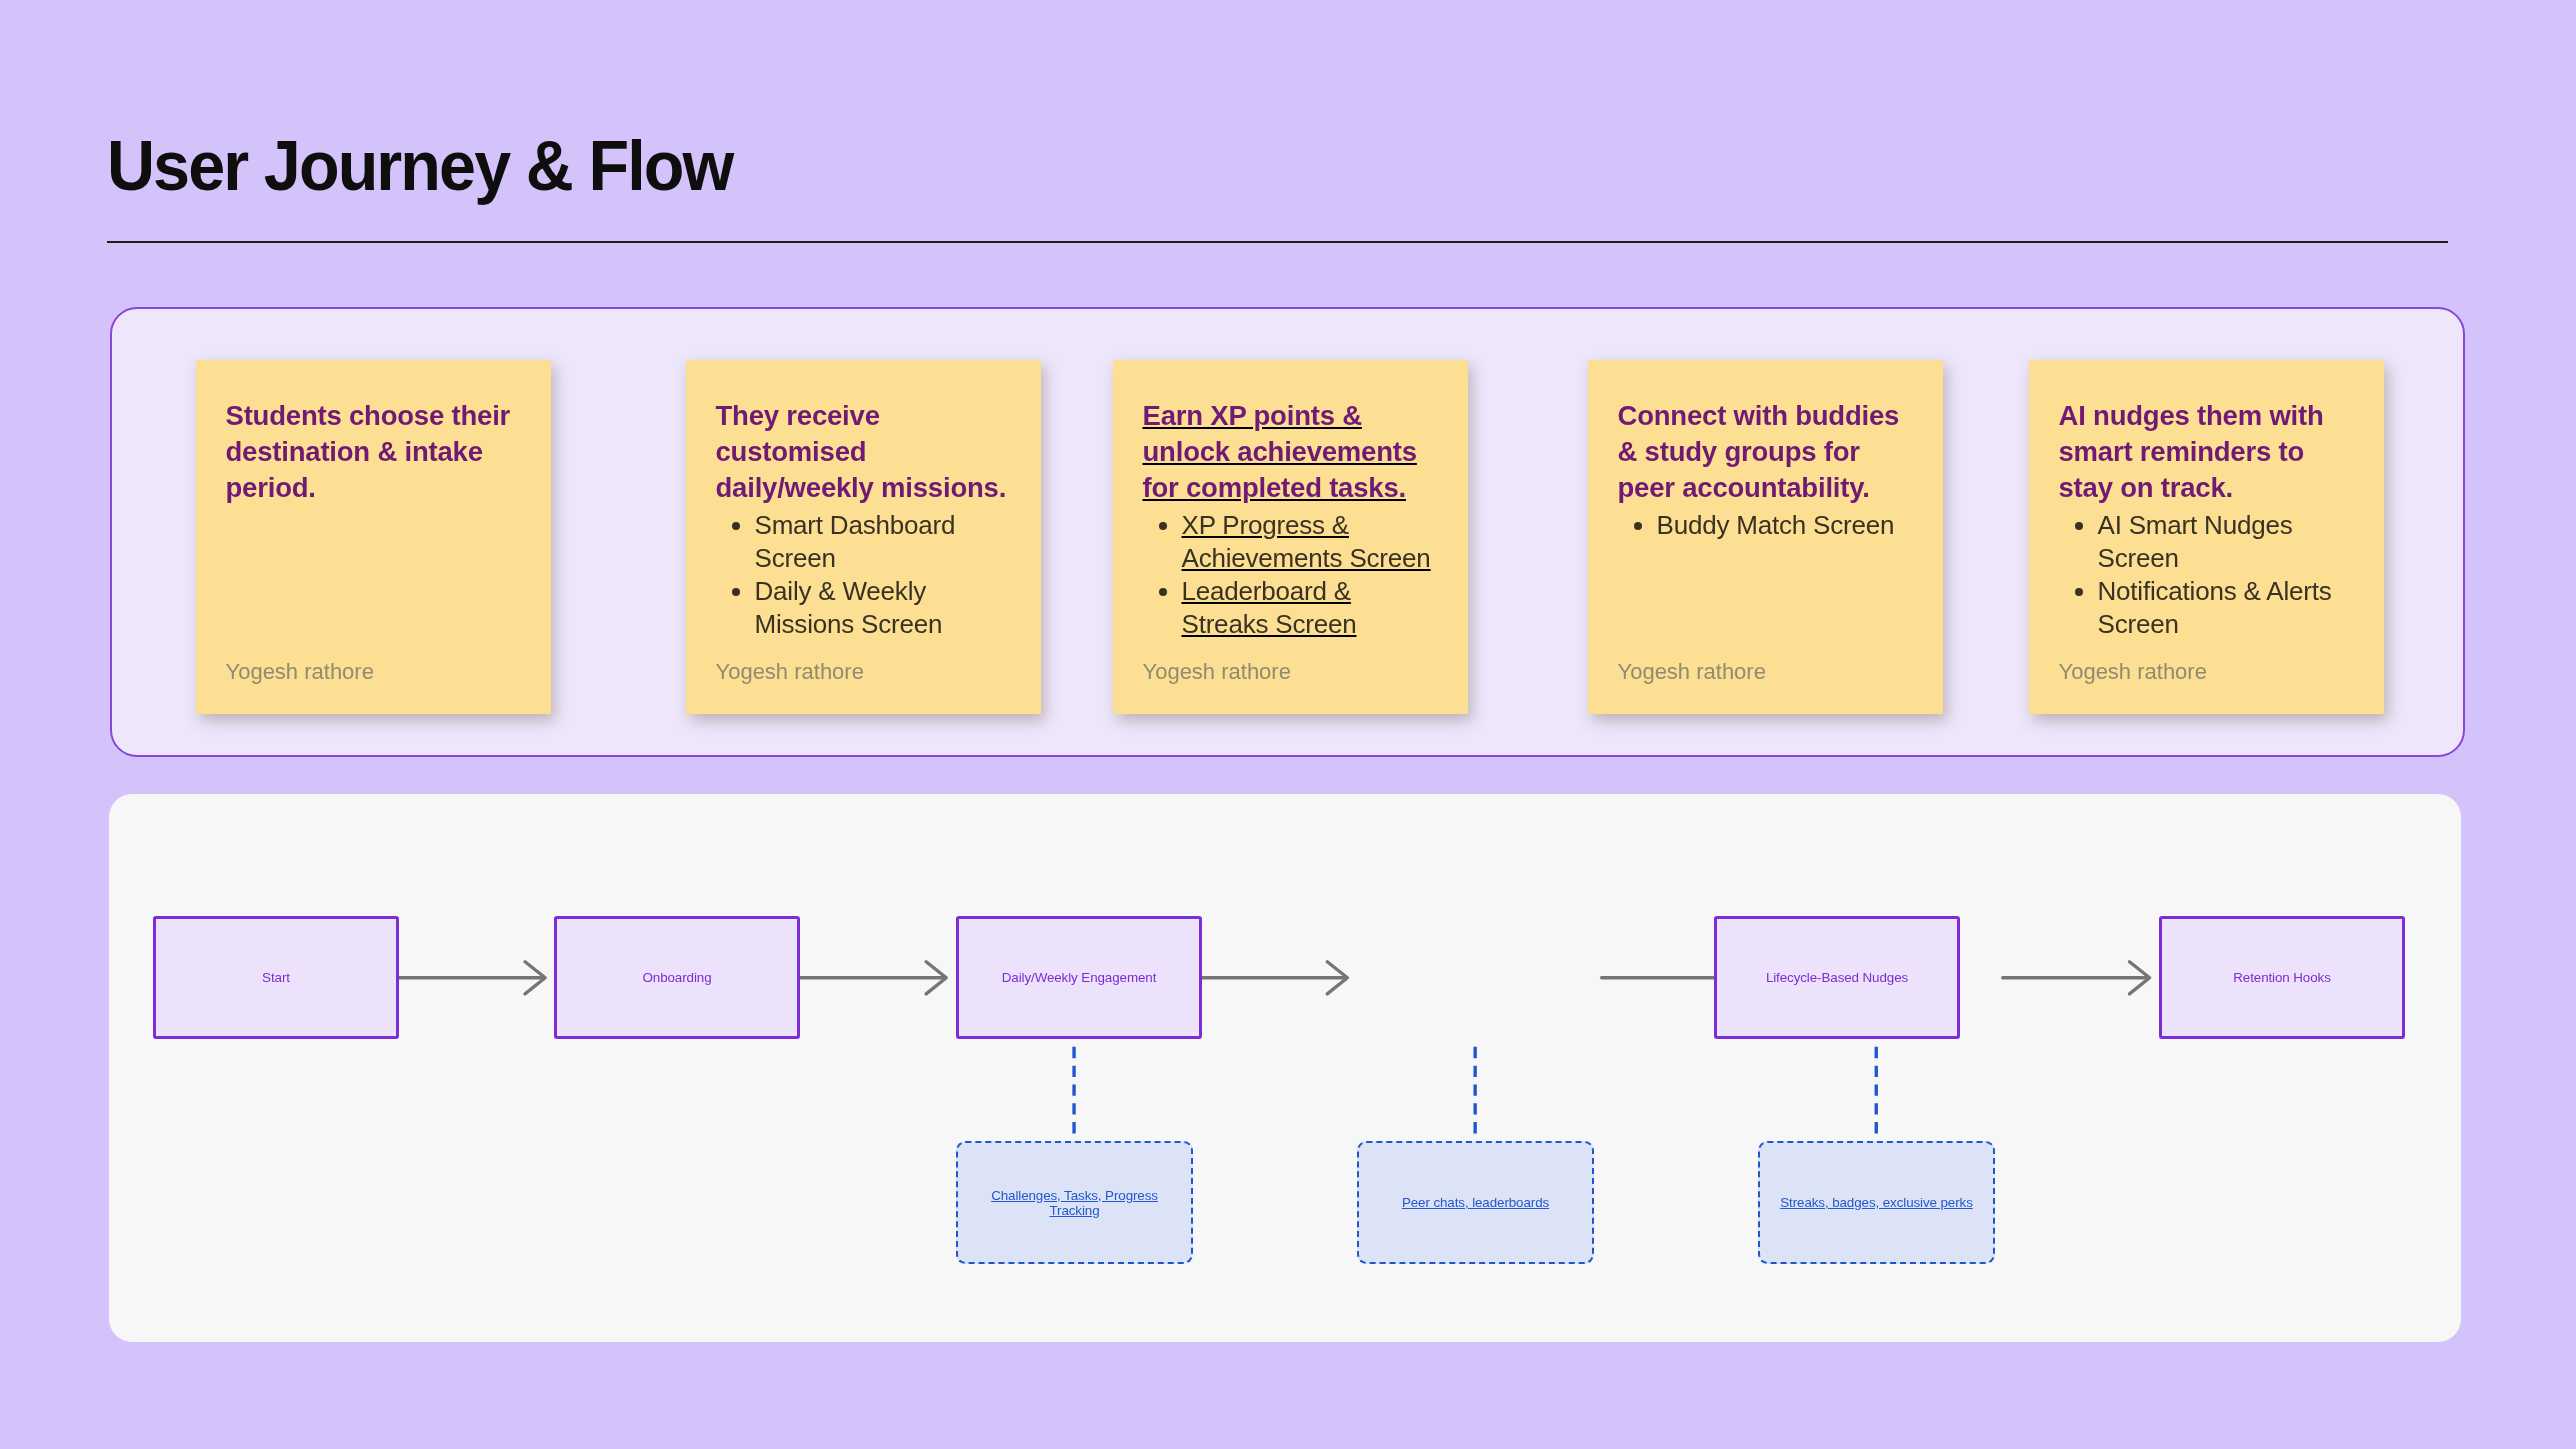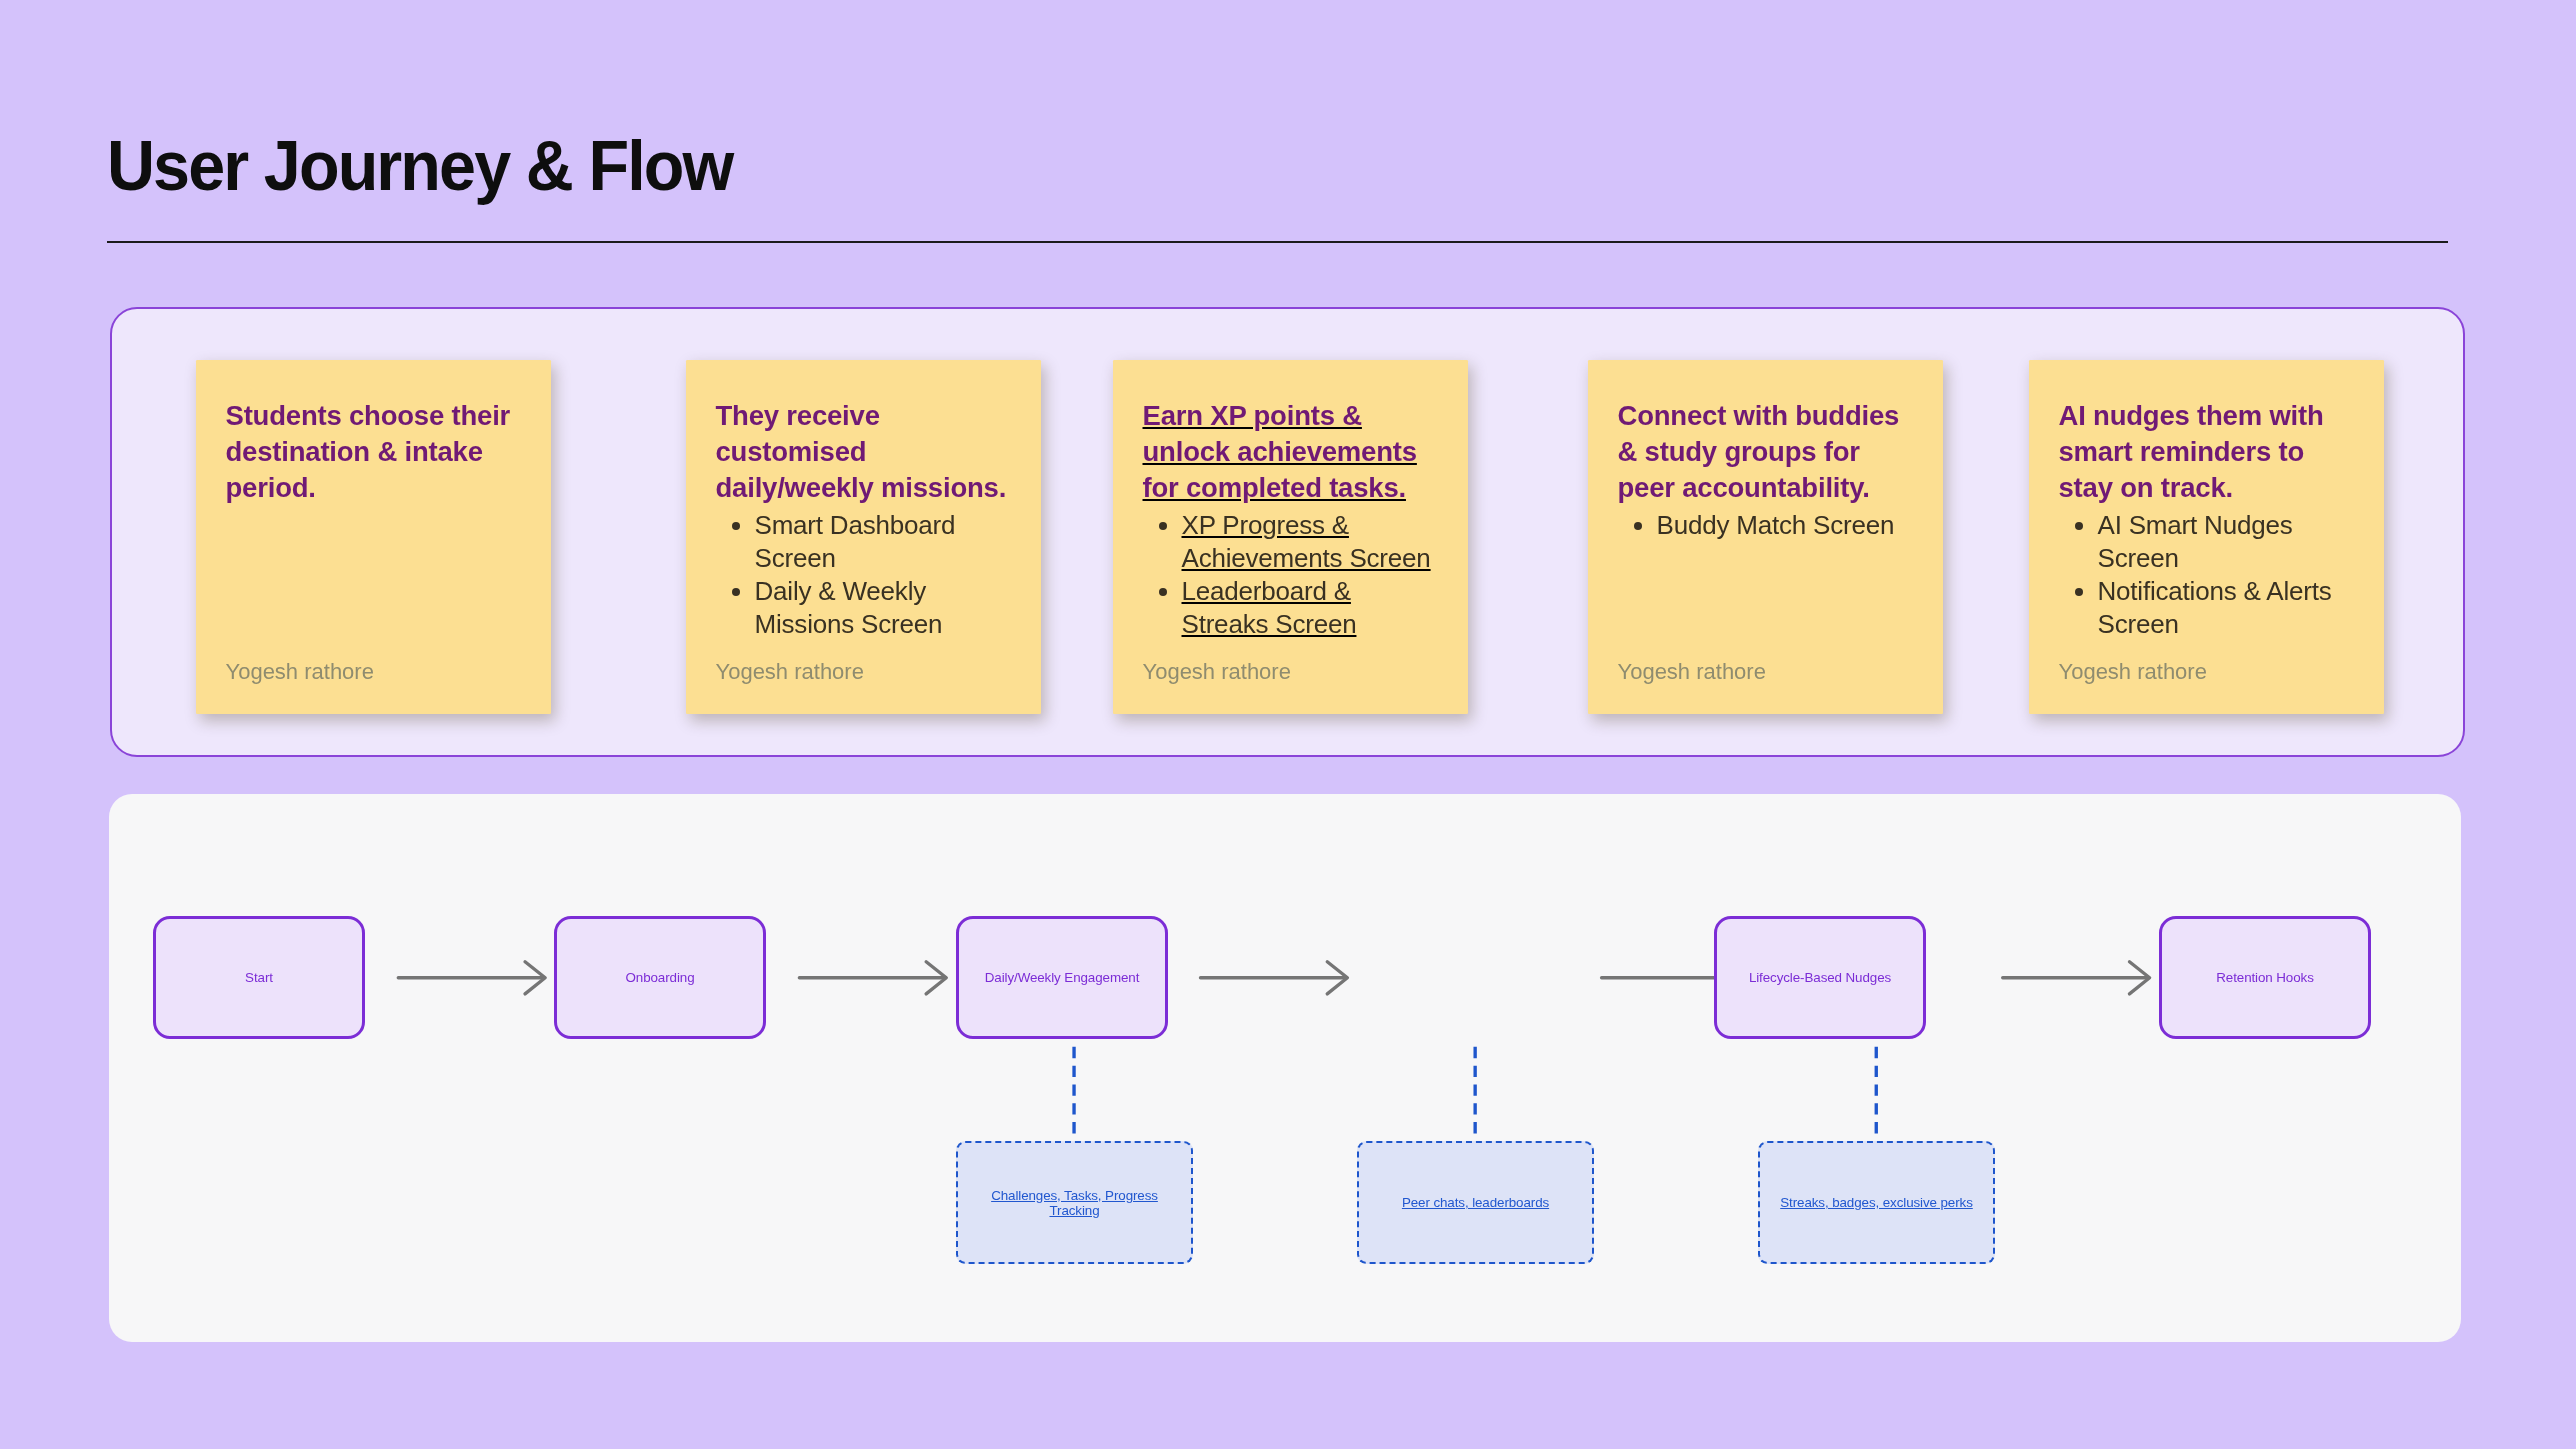--- a/index.html
+++ b/index.html
@@ -82,24 +82,24 @@
   .flow-panel {
     position: absolute;
     left: 109px; top: 794px;
     width: 2352px; height: 548px;
     background: #f7f7f8;
     border-radius: 23px;
   }
   .flow-node {
     position: absolute;
     top: 122px;
-    width: 212px; height: 123px;
+    width: 246px; height: 123px;
     background: #ede2fb;
     border: 3.4px solid #7c2dd6;
-    border-radius: 17px;
+    border-radius: 3px;
     color: #7c2dd6;
     font-size: 13.4px;
     letter-spacing: -0.1px;
     display: flex;
     align-items: center;
     justify-content: center;
     text-align: center;
     padding: 0 12px;
   }
   .flow-node.pos-0 { left: 44px; }

